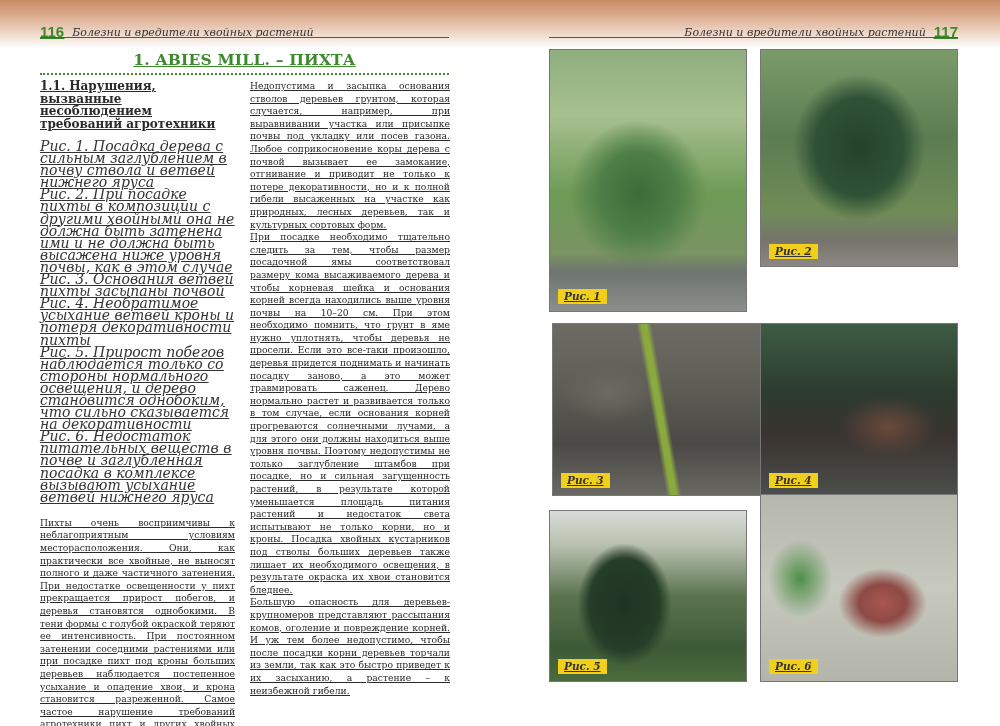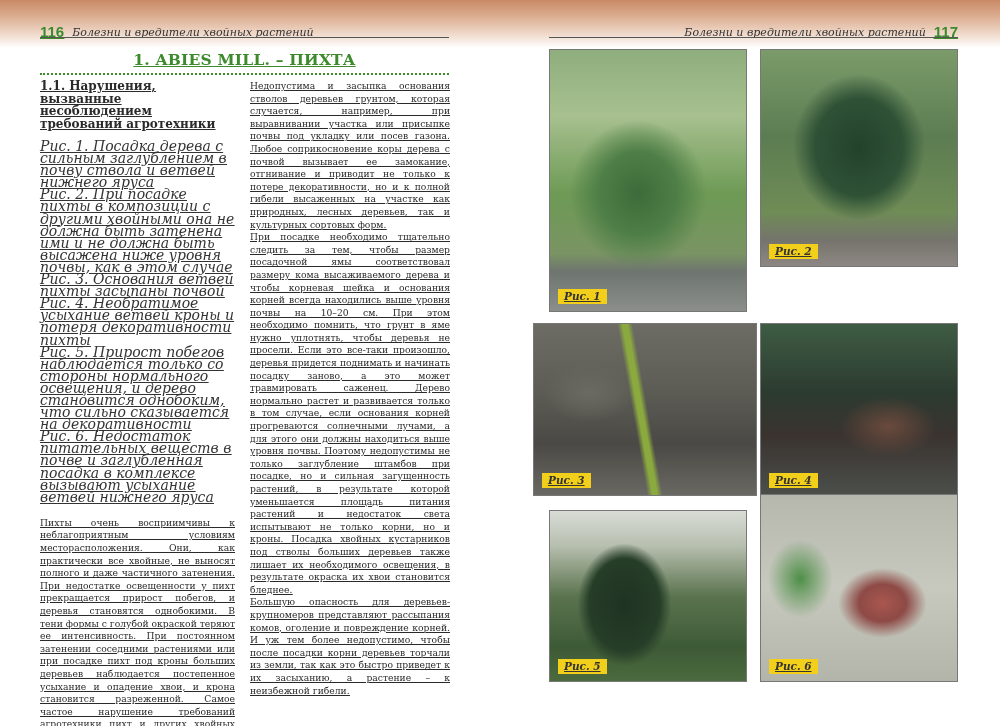--- a/index.html
+++ b/index.html
@@ -46,21 +46,21 @@
     font-style: italic; font-weight: bold; font-size: 10.5px; padding: 1px 6px; line-height: 13px;
   }
   .p1 { left: 549px; top: 49px; width: 198px; height: 263px;
     background:
       radial-gradient(ellipse 50% 40% at 45% 55%, #3d6b3a 0%, #4f7f47 40%, transparent 70%),
       linear-gradient(to bottom, #8fae7d 0%, #a8c090 25%, #6d9a55 55%, #7a9463 78%, #6e7470 85%, #8a8f8b 100%); }
   .p2 { left: 760px; top: 49px; width: 198px; height: 218px;
     background:
       radial-gradient(ellipse 45% 45% at 50% 45%, #23422b 0%, #2f5236 50%, transparent 75%),
       linear-gradient(to bottom, #7b9b6a 0%, #5c7d52 40%, #6f8c56 75%, #75746c 88%, #8d8783 100%); }
-  .p3 { left: 533px; top: 323px; width: 224px; height: 173px;
+  .p3 { left: 552px; top: 323px; width: 224px; height: 173px;
     background:
       linear-gradient(80deg, transparent 45%, #8aa93e 47%, #8aa93e 49%, transparent 51%),
       radial-gradient(ellipse 30% 25% at 25% 40%, #6b6a62 0%, transparent 70%),
       linear-gradient(to bottom, #6d6c64 0%, #5c5c55 40%, #4a4945 70%, #6a6862 100%); }
   .p4 { left: 760px; top: 323px; width: 198px; height: 173px;
     background:
       radial-gradient(ellipse 35% 25% at 65% 60%, #6a4a3c 0%, transparent 70%),
       linear-gradient(to bottom, #3e5c43 0%, #2c3b30 40%, #3a3330 65%, #4b4f4a 100%); text-align: center; }
   .p5 { left: 549px; top: 510px; width: 198px; height: 172px;
     background:

